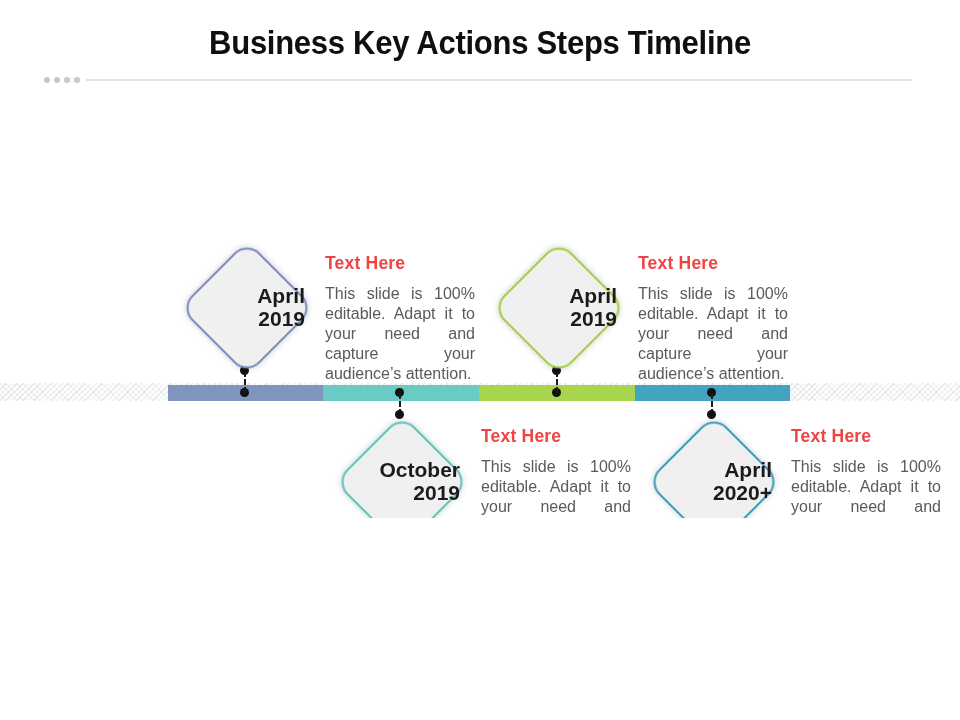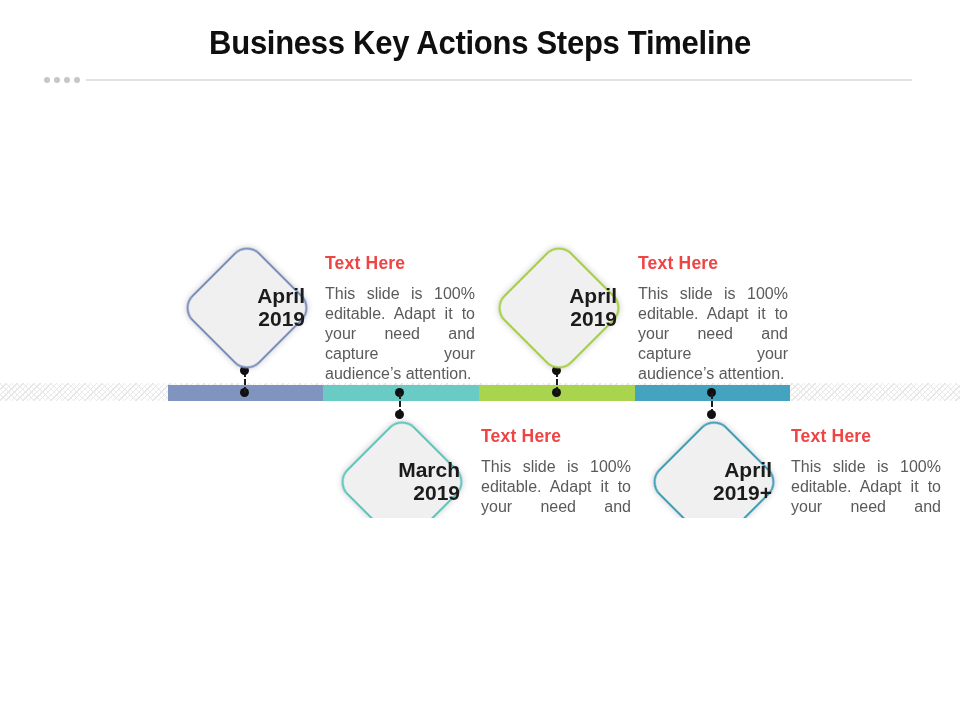--- a/index.html
+++ b/index.html
@@ -96,34 +96,34 @@
   <div class="node-dot" style="left:707px; top:410px;"></div>
 
   <div class="diamond dm-0" style="border-color: rgb(122, 142, 189);"></div>
   <div class="diamond-label dl-0">
     <div>April</div>
     <div>2019</div>
   </div>
 
   <div class="diamond dm-1" style="border-color: rgb(94, 197, 188);"></div>
   <div class="diamond-label dl-1">
-    <div>March</div>
+    <div>October</div>
     <div>2019</div>
   </div>
 
   <div class="diamond dm-2" style="border-color: rgb(165, 206, 68);"></div>
   <div class="diamond-label dl-2">
     <div>April</div>
     <div>2019</div>
   </div>
 
   <div class="diamond dm-3" style="border-color: rgb(62, 158, 186);"></div>
   <div class="diamond-label dl-3">
     <div>April</div>
-    <div>2019+</div>
+    <div>2020+</div>
   </div>
 
   <div class="tb tb-0">
     <h3>Text Here</h3>
     <p>This slide is 100% editable. Adapt it to your need and capture your audience’s attention.</p>
   </div>
   <div class="tb tb-1">
     <h3>Text Here</h3>
     <p>This slide is 100% editable. Adapt it to your need and capture your audience’s attention.</p>
   </div>

